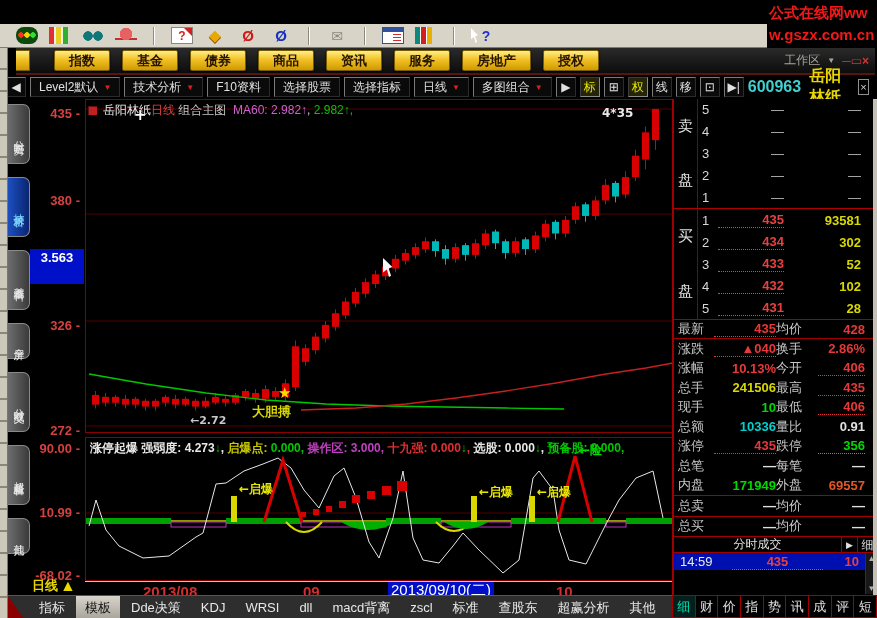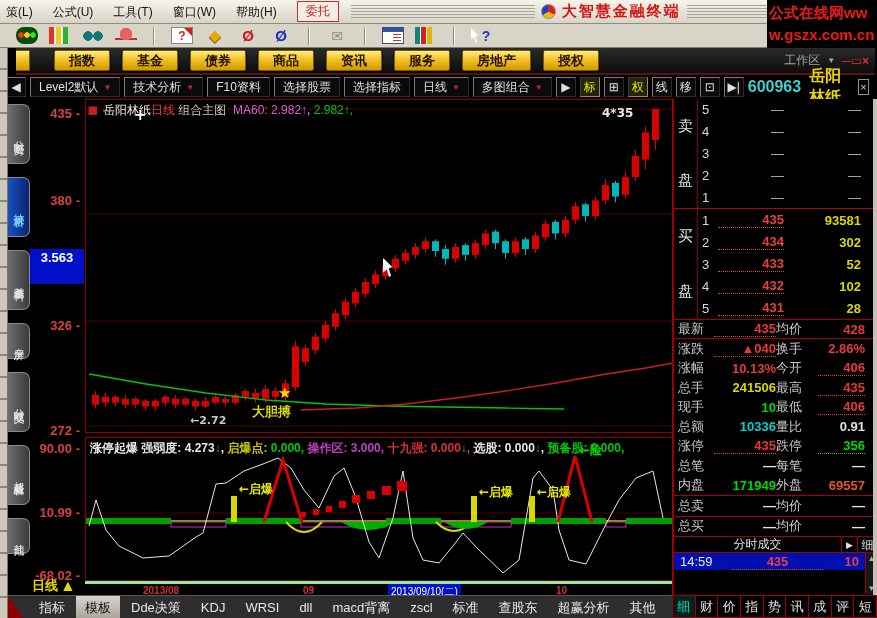--- a/index.html
+++ b/index.html
@@ -57,21 +57,21 @@
 
 #chart{position:absolute;left:30px;top:99px;width:642px;height:496px}
 .ylab{position:absolute;width:50px;text-align:right;color:#d84040;font-weight:bold;font-size:13px}
 .ylab::after{content:" -"}
 #cursorprice{position:absolute;left:0;top:150px;width:54px;height:35px;background:#0010c8;color:#fff;font-weight:bold;font-size:13px;text-align:center;line-height:18px;z-index:4}
 #charttitle{position:absolute;left:58px;top:3px;height:16px;display:flex;align-items:center;font-size:12px;white-space:pre;z-index:3}
 .cmark{width:9px;height:9px;background:#c02020;box-shadow:inset 1px 1px 0 #601010;margin-right:6px;flex:none}
 #priceplot{position:absolute;left:55px;top:0;width:589px;height:334px;border:1px solid #8a0000}
 #indplot{position:absolute;left:55px;top:338px;width:589px;height:144px;border:1px solid #8a0000}
 #indheader{position:absolute;left:60px;top:341px;font-size:12px;white-space:pre;font-weight:bold;z-index:3}
-#daterow{position:absolute;left:55px;top:482px;width:589px;height:15px;border-top:3px solid #86efac;border-bottom:1px solid #8a0000;font-size:10px;color:#d03030;font-weight:bold}
+#daterow{position:absolute;left:55px;top:482px;width:589px;height:15px;border-top:1px solid #86efac;border-bottom:1px solid #8a0000;font-size:15px;color:#d03030;font-weight:bold}
 .dlab{position:absolute;top:1px}
 .dsel{position:absolute;top:0;background:#0010c8;color:#fff;padding:0 3px;height:15px;line-height:15px;font-weight:normal}
 #periodbox{position:absolute;left:2px;top:478px;color:#e8d800;font-size:13px;font-weight:bold;display:flex;align-items:center;z-index:4}
 .ptri{font-size:16px;margin-left:2px;color:#e8d800}
 
 #rightpanel{position:absolute;left:672px;top:99px;width:205px;height:496px;background:#000;border-left:2px solid #a00000;color:#d8d8d8}
 .book{display:flex;height:110px}
 .book.sellb{border-bottom:1px solid #b00000}
 .bvert{width:24px;display:flex;flex-direction:column;justify-content:space-around;align-items:center;font-size:15px;color:#e0e0e0;border-right:1px solid #8a0000;flex:none}
 .brows{flex:1;display:flex;flex-direction:column}
@@ -110,28 +110,20 @@
 .mtab2.sel{color:#00e0b0;background:#03201c}
 
 #watermark{position:absolute;right:0;top:0;width:110px;height:48px;background:#000;color:#f01818;font-weight:bold;font-size:15px;line-height:22px;word-break:break-all;padding:2px 0 14px 2px;z-index:20;overflow:hidden}
 #cursor{position:absolute;left:383px;top:258px;width:13px;height:19px;background:#f8f8f8;clip-path:polygon(0 0,0 76%,30% 60%,46% 100%,62% 93%,44% 55%,72% 47%);filter:drop-shadow(1px 1px 0 #222);z-index:15}
 svg{display:block}
 </style>
 </head>
 <body>
 
 <div id="app">
-  <div id="titlebar">
-    <div id="menu"><span class="mi">策(L)</span><span class="mi">公式(U)</span><span class="mi">工具(T)</span><span class="mi">窗口(W)</span><span class="mi">帮助(H)</span></div>
-    <button id="weituo">委托</button>
-    <div class="grip"></div>
-    <span id="logo"></span>
-    <span id="apptitle">大智慧金融终端</span>
-    <div class="grip"></div>
-  </div>
 
   <div id="toolbar">
       <span class="ticon traffic-light"></span>
       <span class="ticon stripe-bars"></span>
       <span class="ticon binoculars"></span>
       <span class="ticon bell"></span>
       <span class="tsep"></span>
       <span class="ticon flag-question">?</span>
       <span class="ticon diamond">◆</span>
       <span class="ticon phone-red">Ø</span>

